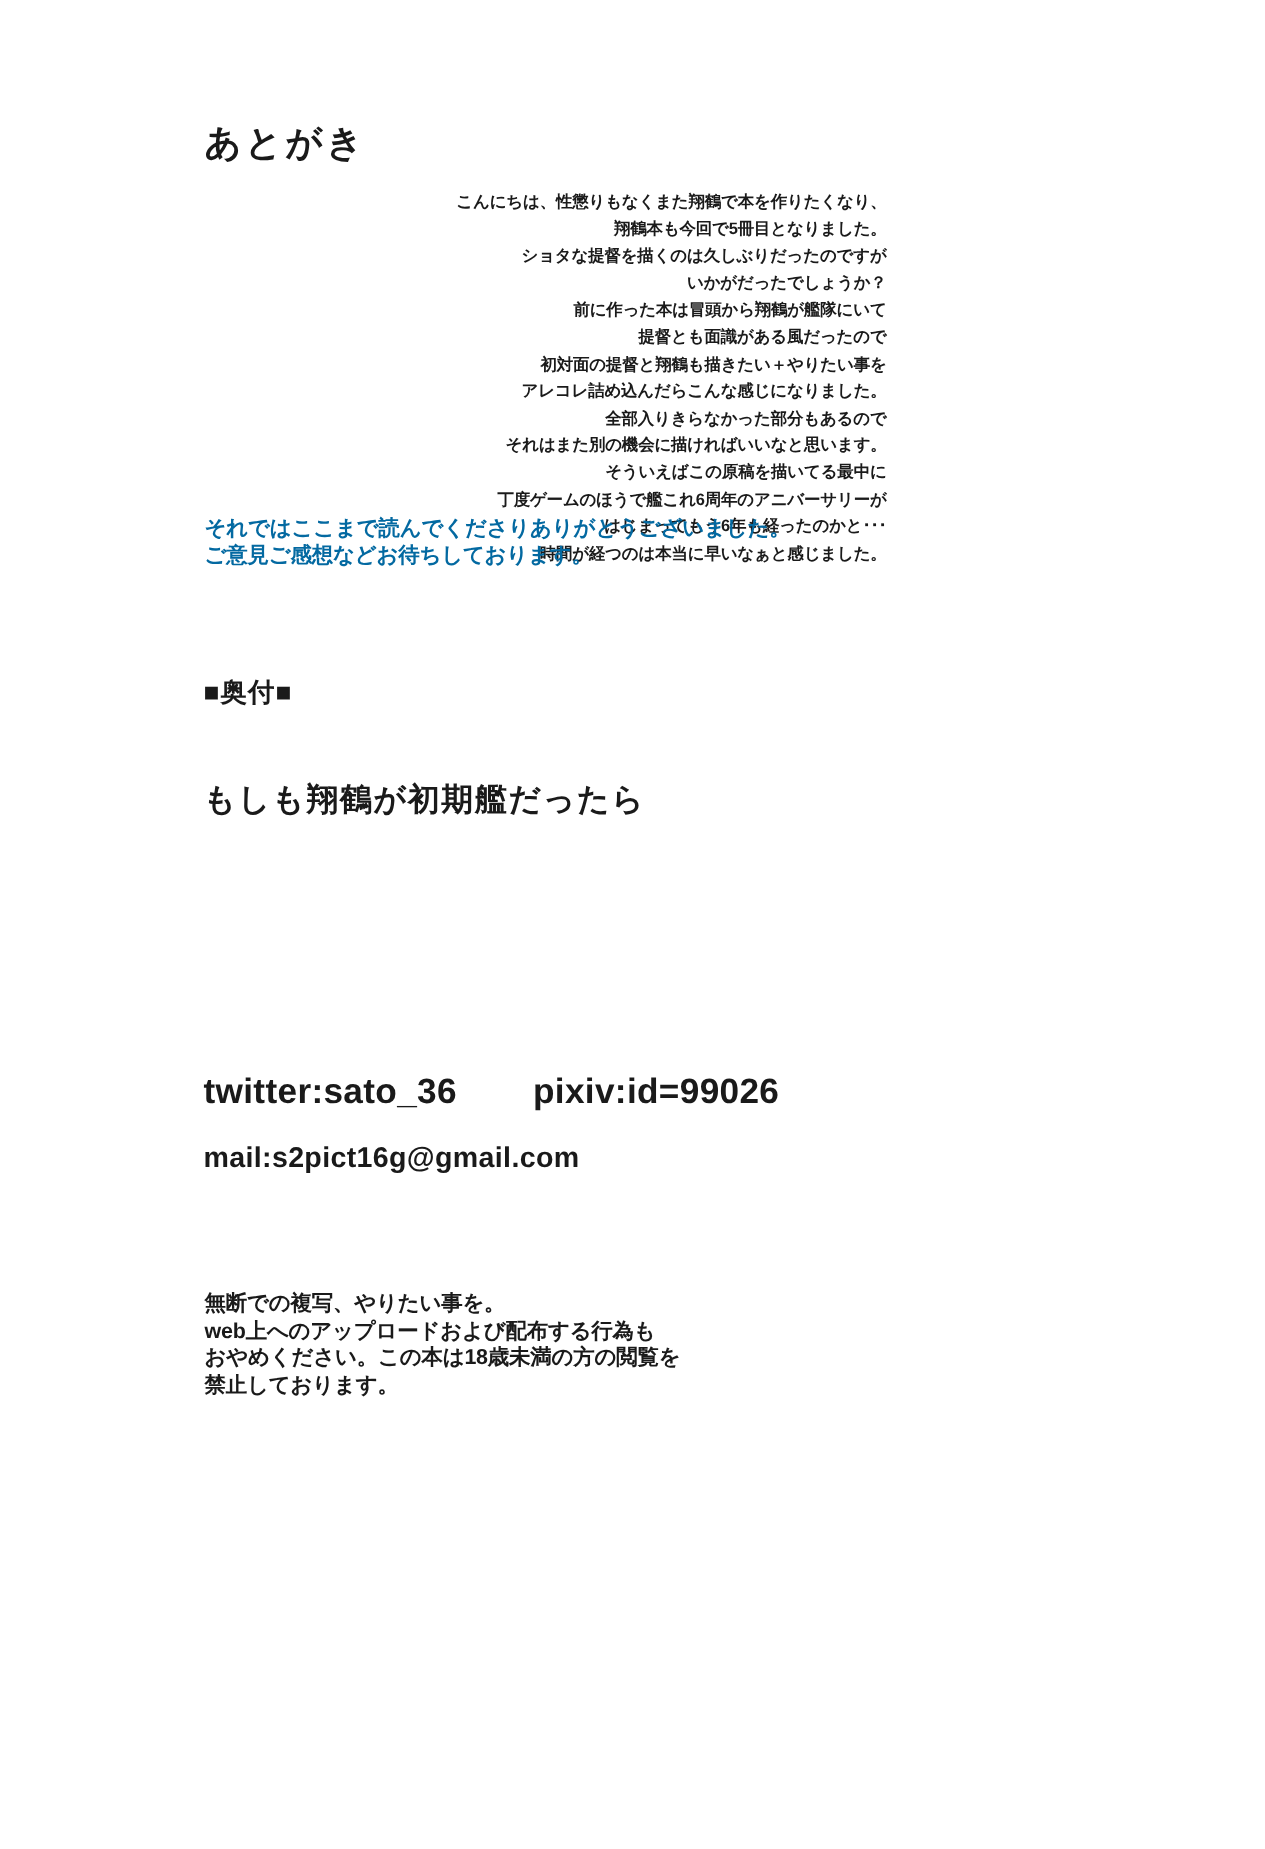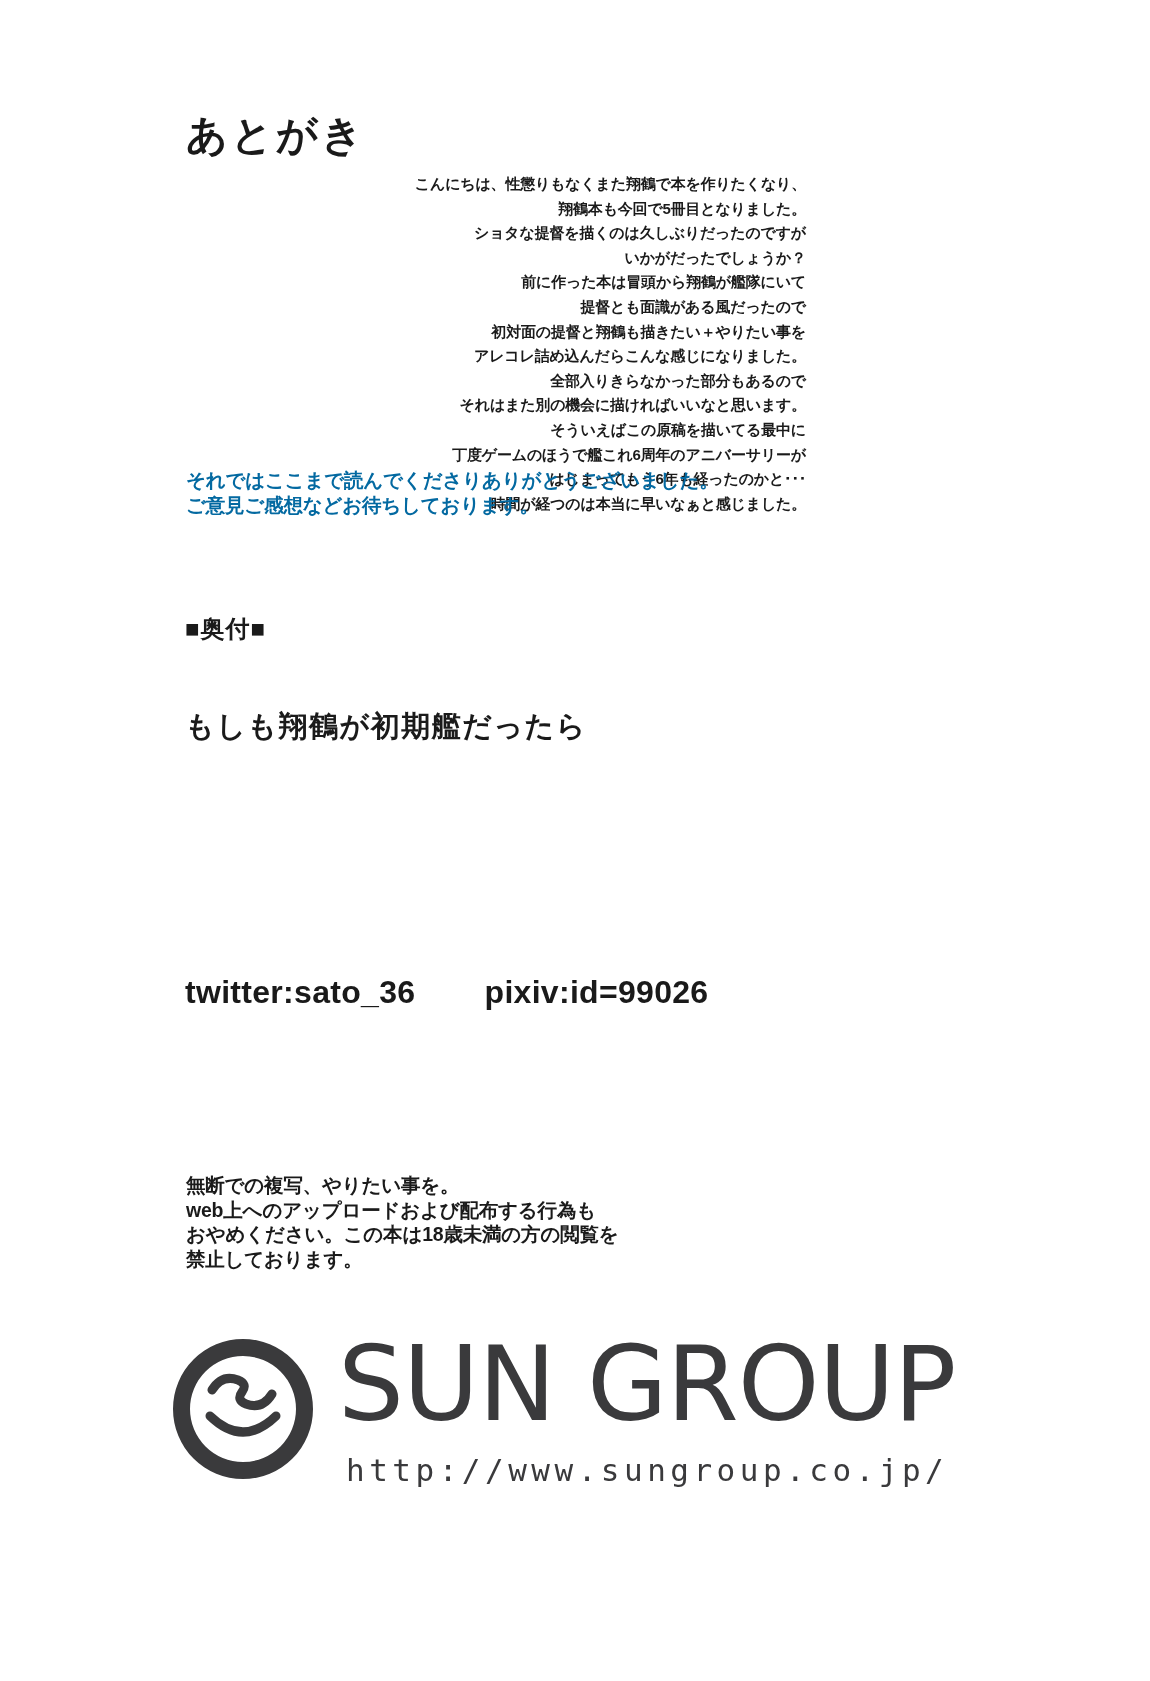--- a/index.html
+++ b/index.html
@@ -22,21 +22,21 @@
     top: 0;
     width: 1150px;
     height: 1681px;
   }
 
   
   .afterword-title {
     position: absolute;
     left: 186px;
     top: 108px;
-    font-size: 41px;
+    font-size: 33px;
     font-weight: bold;
     letter-spacing: 3px;
     color: #1a1a1a;
   }
 
   .afterword-body {
     position: absolute;
     left: 186px;
     top: 172px;
     width: 620px;
@@ -196,29 +196,21 @@
   <div class="colophon-heading">■奥付■</div>
 
   <div class="work-title">もしも翔鶴が初期艦だったら</div>
 
 
   <div class="contact-row">
     <span>twitter:sato_36</span>
     <span class="pixiv">pixiv:id=99026</span>
   </div>
 
+  <div class="mail-row">mail:s2pict16g@gmail.com</div>
 
   <div class="notice">無断での複写、やりたい事を。
 web上へのアップロードおよび配布する行為も
 おやめください。この本は18歳未満の方の閲覧を
 禁止しております。</div>
 
-  <div class="logo-wrap">
-    <svg class="logo-mark" viewBox="0 0 150 150">
-      <path d="M75 5 A70 70 0 1 0 75 145 A70 70 0 1 0 75 5 Z M75 22 A53 53 0 1 1 75 128 A53 53 0 1 1 75 22 Z" fill="#3a3a3c"></path>
-      <path d="M44 56 q10 -16 26 -10 q10 4 4 12 q-6 8 4 12 q16 6 26 -10" fill="none" stroke="#3a3a3c" stroke-width="9" stroke-linecap="round"></path>
-      <path d="M42 82 q33 32 66 0" fill="none" stroke="#3a3a3c" stroke-width="9" stroke-linecap="round"></path>
-    </svg>
-    <div class="logo-text">SUN GROUP</div>
-    <div class="logo-url">http://www.sungroup.co.jp/</div>
-  </div>
 
 </div>
 
 </body></html>

